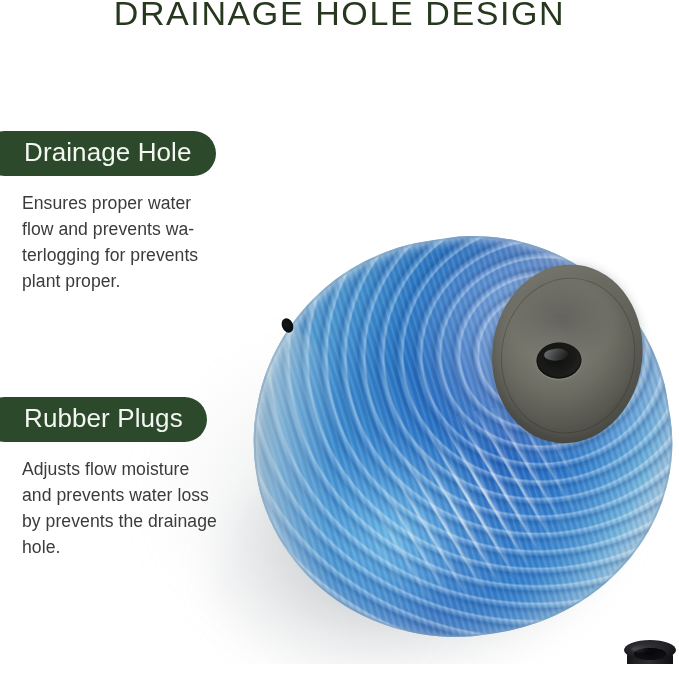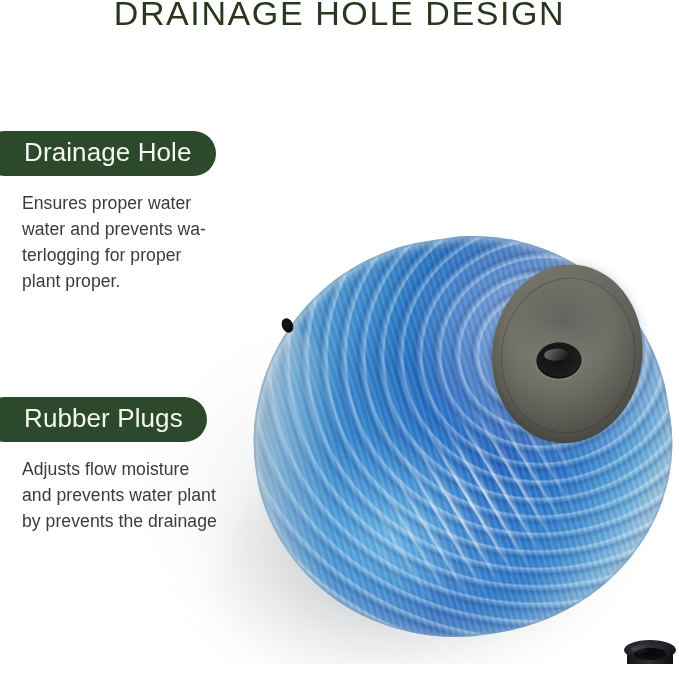--- a/index.html
+++ b/index.html
@@ -384,28 +384,29 @@
         <div class="plug-mouth"></div>
         <div class="plug-highlight"></div>
       </div>
     </div>
   </div>
 
   <div class="callout callout-1">
     <div class="badge">Drainage Hole</div>
     <div class="desc">
       <div>Ensures proper water</div>
-      <div>water and prevents wa-</div>
-      <div>terlogging for proper</div>
+      <div>flow and prevents wa-</div>
+      <div>terlogging for prevents</div>
       <div>plant proper.</div>
     </div>
   </div>
 
   <div class="callout callout-2">
     <div class="badge">Rubber Plugs</div>
     <div class="desc">
       <div>Adjusts flow moisture</div>
-      <div>and prevents water plant</div>
+      <div>and prevents water loss</div>
       <div>by prevents the drainage</div>
+      <div>hole.</div>
     </div>
   </div>
 
 </div>
 
 </body></html>

